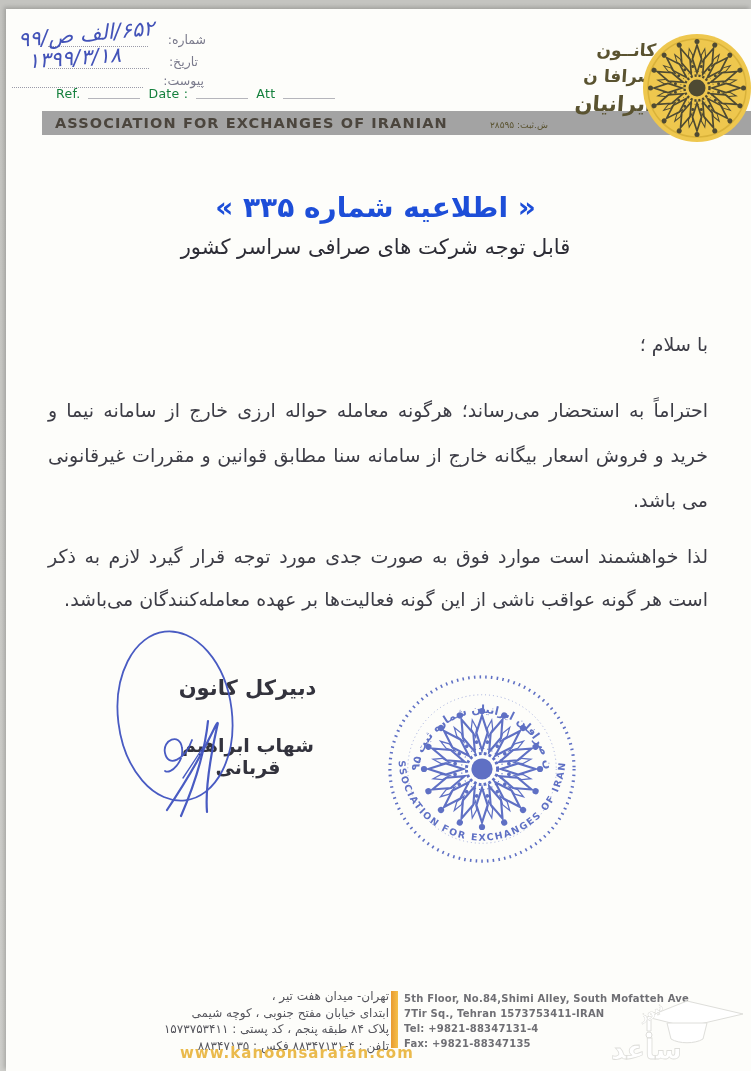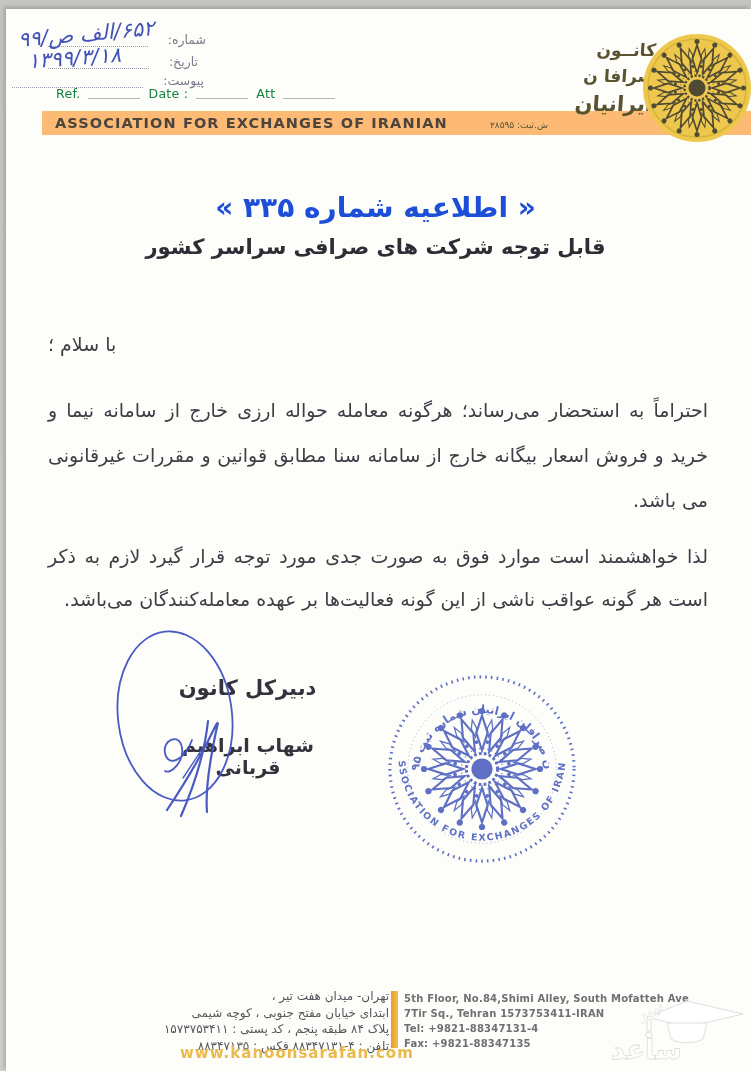--- a/index.html
+++ b/index.html
@@ -23,21 +23,21 @@
     position:absolute; color:#4353b8; font-size:21px; font-style:italic;
     direction:rtl; white-space:nowrap; letter-spacing:2px;
     font-family:"DejaVu Sans", sans-serif;
   }
   .ref-row { position:absolute; left:56px; top:86px; color:#15803d; font-size:12.5px; letter-spacing:.3px; display:flex; align-items:center; }
   .ref-row .uline { display:inline-block; width:52px; border-bottom:1px solid #b5b5bb; height:11px; margin:0 8px; }
 
   
   .banner {
     position:absolute; left:42px; top:111px; right:0; height:24px;
-    background:#fdba74; display:flex; align-items:center;
+    background:#a3a3a3; display:flex; align-items:center;
   }
   .banner-text {
     padding-left:13px; font-weight:bold; font-size:14.5px; letter-spacing:1.1px;
     color:#4b453d; white-space:nowrap;
     font-family:"DejaVu Sans", sans-serif;
   }
   .banner-reg { position:absolute; left:448px; top:9px; font-size:9px; color:#5a5330; direction:rtl; }
 
   
   .logo-text {
@@ -49,29 +49,29 @@
   .logo-text .l3 { font-size:21px; line-height:31px; padding-left:22px; }
   .logo-emblem { position:absolute; left:642px; top:32px; width:110px; height:112px; }
 
   
   .title {
     position:absolute; left:0; right:0; top:191px; text-align:center;
     font-size:28px; font-weight:bold; color:#1d4ed8; direction:rtl;
   }
   .subtitle {
     position:absolute; left:0; right:0; top:235px; text-align:center;
-    font-size:21px; font-weight:bold; color:#2d2d36; direction:rtl;
+    font-size:21px; font-weight:normal; color:#2d2d36; direction:rtl;
   }
 
   
   .letter-body {
     position:absolute; left:48px; width:660px; top:330px;
     direction:rtl; color:#3d3d46; font-size:19px;
   }
-  .salutation { text-align:left; line-height:28px; margin-bottom:30px; }
+  .salutation { text-align:right; line-height:28px; margin-bottom:30px; }
   .para { text-align:justify; line-height:45px; }
   .para + .para { margin-top:12px; line-height:43px; }
 
   
   .sig-title { position:absolute; left:160px; top:676px; width:175px; text-align:center;
     font-size:21px; font-weight:bold; color:#33333d; direction:rtl; }
   .sig-name  { position:absolute; left:148px; top:734px; width:200px; text-align:center;
     font-size:19px; font-weight:bold; color:#33333d; direction:rtl; }
   .sig-scribble { position:absolute; left:95px; top:628px; width:195px; height:200px; }
   .stamp { position:absolute; left:383px; top:670px; width:198px; height:198px; opacity:.92; }

